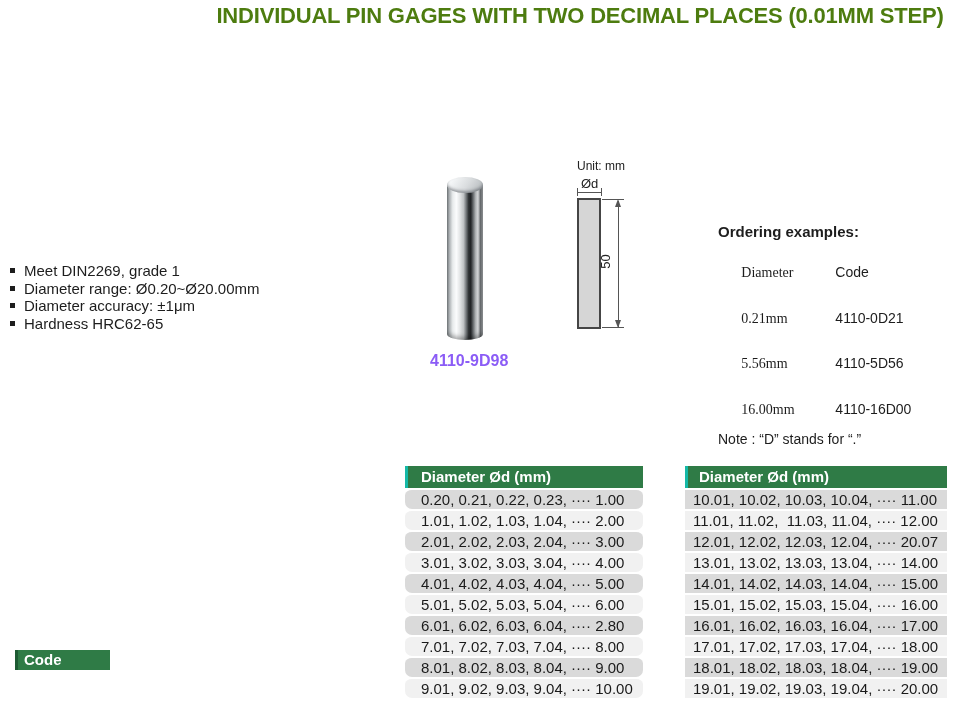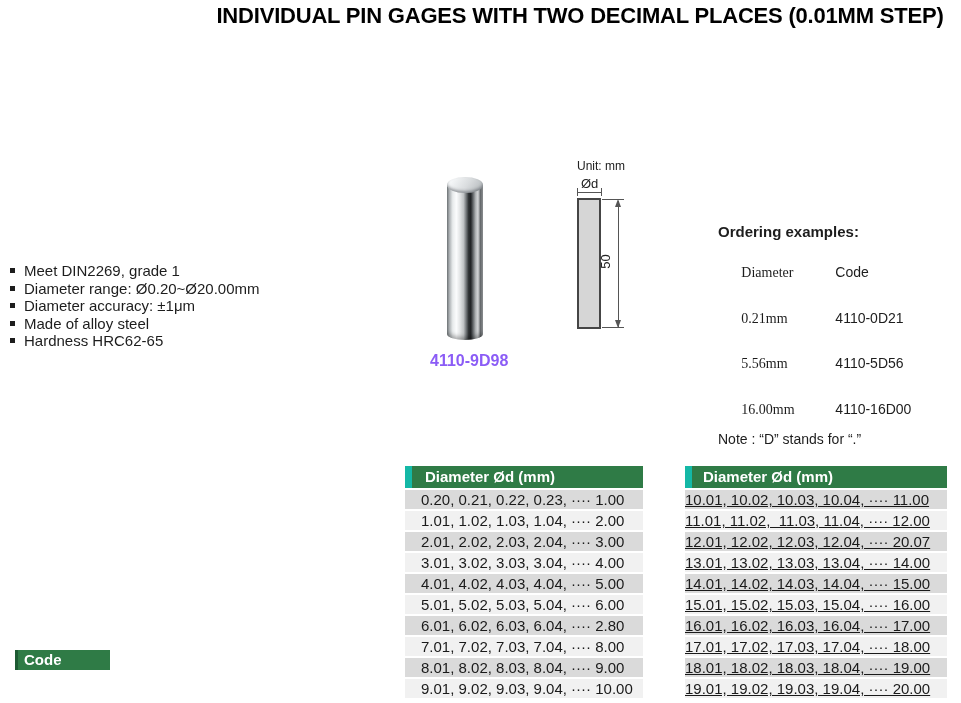--- a/index.html
+++ b/index.html
@@ -1,21 +1,21 @@
 <!DOCTYPE html>
 <html><head>
 <meta charset="utf-8">
 <style>
   html,body{margin:0;padding:0;background:#fff;}
   .page{position:relative;width:961px;height:703px;background:#ffffff;overflow:hidden;
         font-family:"Liberation Sans", sans-serif;color:#1d1d1d;}
 
   
   .title{position:absolute;left:200px;top:3px;width:760px;margin:0;text-align:center;
-         font-size:22px;font-weight:bold;color:#000000;letter-spacing:-0.2px;white-space:nowrap;}
+         font-size:22px;font-weight:bold;color:#4d7c0f;letter-spacing:-0.2px;white-space:nowrap;}
 
   
   .features{position:absolute;left:10px;top:262px;width:390px;margin:0;padding:0;list-style:none;}
   .features li{display:flex;align-items:flex-start;font-size:15px;line-height:17.5px;}
   .sq{flex:0 0 auto;width:5px;height:5px;background:#1d1d1d;margin:6px 9px 0 0;}
   .ft b{font-weight:bold;}
 
   
   .pin-cap{position:absolute;left:447px;top:177px;width:36px;height:16px;border-radius:50%;
            background:linear-gradient(125deg,#f5f7f8 15%,#d9dcde 55%,#aeb3b6 100%);
@@ -45,28 +45,28 @@
   .ordering{position:absolute;left:718px;top:223px;width:230px;font-size:14px;}
   .ord-head{font-size:15px;font-weight:bold;line-height:17px;margin-bottom:10px;}
   .ord-row{line-height:15.2px;white-space:pre;}
   .ord-row .c1{display:inline-block;width:94px;font-family:Liberation Serif, serif;}
   .ord-note{line-height:15.2px;white-space:pre;}
 
   
   .dtable{position:absolute;top:466px;}
   .dtable.left{left:405px;width:238px;}
   .dtable.right{left:685px;width:262px;}
-  .thead{height:22px;line-height:22px;background:#2F7B46;border-left:7px solid #14b8a6;
+  .thead{height:22px;line-height:22px;background:#2F7B46;border-left:3px solid #14b8a6;
          box-sizing:border-box;color:#fff;font-weight:bold;font-size:15px;}
   .dtable.left .thead{padding-left:13px;}
   .dtable.right .thead{padding-left:11px;}
   .trow{height:21px;line-height:19px;border-top:2px solid #fff;box-sizing:border-box;
         font-size:15px;color:#1a1a1a;white-space:pre;}
-  .dtable.left .trow{padding-left:16px;}
-  .dtable.right .trow{padding-left:0;text-decoration:underline;}
+  .dtable.left .trow{padding-left:16px;border-radius:7px;}
+  .dtable.right .trow{padding-left:8px;}
   .trow:nth-child(even){background:#DADADA;}
   .trow:nth-child(odd){background:#F1F1F1;}
 
   
   .code-head{position:absolute;left:15px;top:650px;width:95px;height:20px;line-height:20px;
              background:#2F7B46;border-left:3px solid #1E5B33;box-sizing:border-box;
              color:#fff;font-weight:bold;font-size:15px;padding-left:6px;}
   .code-row{position:absolute;left:15px;top:672px;width:95px;height:19px;line-height:19px;
             background:#DADADA;box-sizing:border-box;font-size:15px;font-weight:bold;
             color:#111;padding-left:6px;margin-top:32px;}
@@ -84,24 +84,20 @@
       <span class="sq"></span>
       <span class="ft">Meet DIN2269, grade 1</span>
     </li>
     <li>
       <span class="sq"></span>
       <span class="ft">Diameter range: Ø0.20~Ø20.00mm</span>
     </li>
     <li>
       <span class="sq"></span>
       <span class="ft">Diameter accuracy: ±1μm</span>
-    </li>
-    <li>
-      <span class="sq"></span>
-      <span class="ft">Made of alloy steel</span>
     </li>
     <li>
       <span class="sq"></span>
       <span class="ft">Hardness HRC62-65</span>
     </li>
   </ul>
 
   <div class="pin-cap"></div>
   <div class="pin-body"></div>
   <div class="pin-code">4110-9D98</div>

